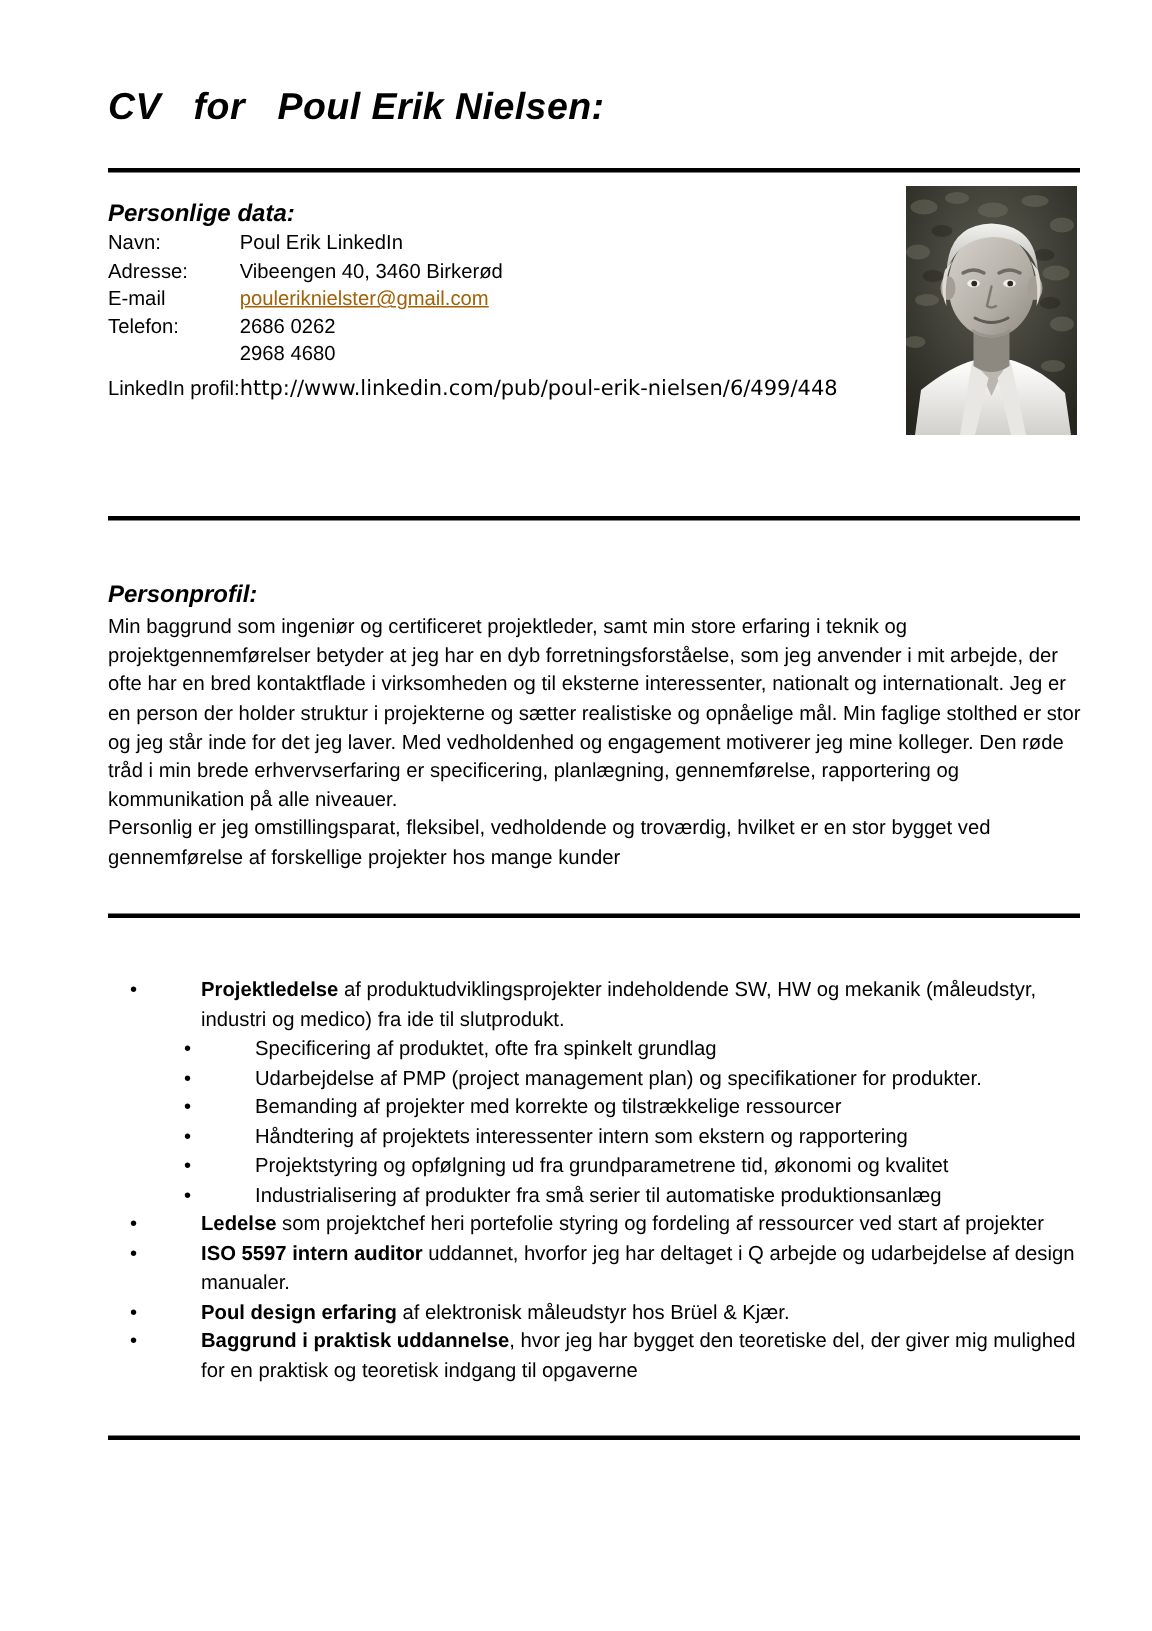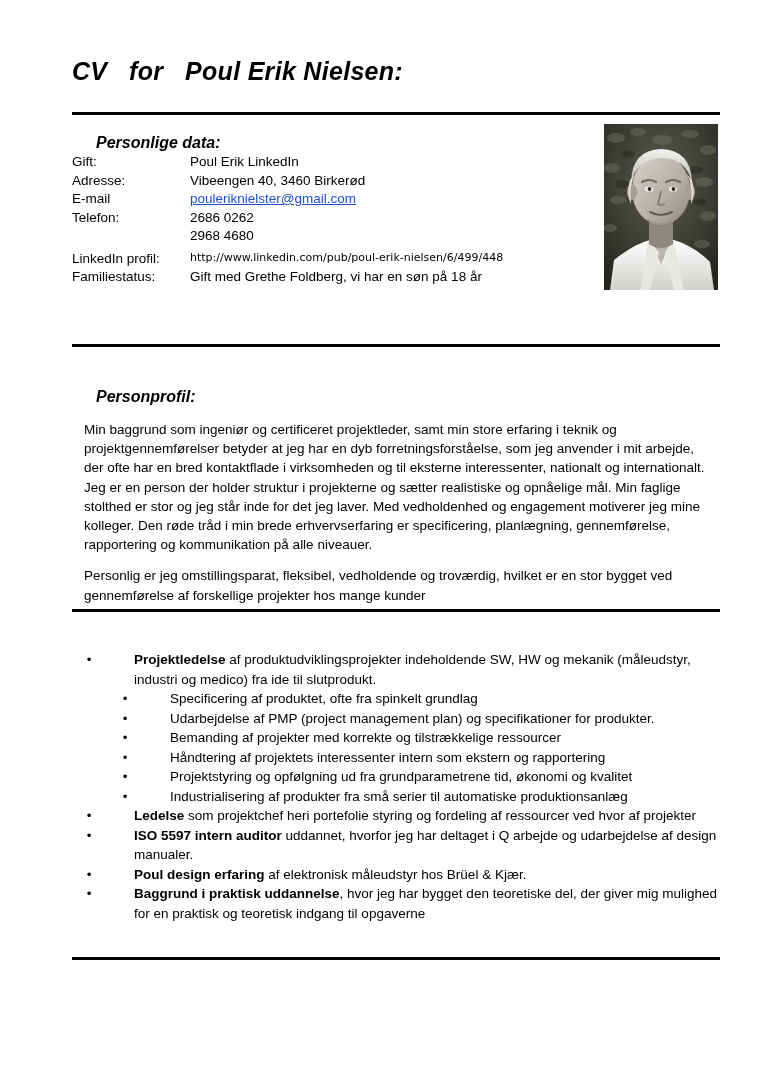--- a/index.html
+++ b/index.html
@@ -52,21 +52,20 @@
   .rule-4 { top: 957px; }
 
   
   .section-heading {
     position: absolute;
     left: 72px;
     font-size: 16px;
     font-weight: bold;
     font-style: italic;
     line-height: 1.25;
-    margin-left: 24px;
   }
   #heading-personlige { top: 133px; }
   #heading-personprofil { top: 387px; }
   #heading-kompetencer { top: 628px; }
 
   
   .personal-data {
     position: absolute;
     left: 72px;
     top: 155px;
@@ -78,26 +77,26 @@
   .personal-data td {
     padding: 0 0 5px 0;
     vertical-align: top;
     white-space: nowrap;
   }
   .personal-data td.label {
     width: 118px;
   }
   .personal-data td.value { }
   .pd-email {
-    color: #1d4ed8;
+    color: #a16207;
     text-decoration: underline;
   }
   .pd-url {
     font-family: "DejaVu Sans", sans-serif;
-    font-size: 11px;
+    font-size: 14px;
   }
   .pd-gap td { padding-bottom: 9px; }
 
   
   .photo {
     position: absolute;
     left: 604px;
     top: 124px;
     width: 114px;
     height: 166px;
@@ -109,21 +108,21 @@
   
   .profile-text {
     position: absolute;
     left: 72px;
     top: 408px;
     width: 656px;
     font-size: 13.5px;
     line-height: 19.2px;
   }
   .profile-text p {
-    margin: 12px;
+    margin: 0;
   }
 
   
   .competencies {
     position: absolute;
     left: 72px;
     top: 650px;
     width: 660px;
     font-size: 13.5px;
     line-height: 19.5px;
@@ -157,21 +156,21 @@
 
   <div class="doc-title">CV   for   Poul Erik Nielsen:</div>
 
   <div class="rule rule-1"></div>
 
   <div class="section-heading" id="heading-personlige">Personlige data:</div>
 
   <table class="personal-data">
     <tbody>
         <tr>
-          <td class="label">Gift:</td>
+          <td class="label">Navn:</td>
           <td class="value">Poul Erik LinkedIn</td>
         </tr>
         <tr>
           <td class="label">Adresse:</td>
           <td class="value">Vibeengen 40, 3460 Birkerød</td>
         </tr>
         <tr>
           <td class="label">E-mail</td>
           <td class="value"><span class="pd-email">pouleriknielster@gmail.com</span></td>
         </tr>
@@ -179,24 +178,20 @@
           <td class="label">Telefon:</td>
           <td class="value">2686 0262</td>
         </tr>
         <tr class="pd-gap">
           <td class="label"></td>
           <td class="value">2968 4680</td>
         </tr>
         <tr>
           <td class="label">LinkedIn profil:</td>
           <td class="value pd-url">http://www.linkedin.com/pub/poul-erik-nielsen/6/499/448</td>
-        </tr>
-        <tr>
-          <td class="label">Familiestatus:</td>
-          <td class="value">Gift med Grethe Foldberg, vi har en søn på 18 år</td>
         </tr>
       </tbody>
   </table>
 
   <div class="photo">
     <svg width="114" height="166" viewBox="0 0 114 166" xmlns="http://www.w3.org/2000/svg">
       <defs>
         <linearGradient id="hairG" x1="0" y1="0" x2="0" y2="1">
           <stop offset="0%" stop-color="#f2f2f0"></stop>
           <stop offset="100%" stop-color="#b9b9b4"></stop>
@@ -283,21 +278,21 @@
 
 
   <div class="competencies">
       <div class="comp-item level-1"><span class="comp-bullet">•</span><span class="comp-text"><b>Projektledelse</b><span> af produktudviklingsprojekter indeholdende SW, HW og mekanik (måleudstyr, industri og medico) fra ide til slutprodukt.</span></span></div>
       <div class="comp-item level-2"><span class="comp-bullet">•</span><span class="comp-text">Specificering af produktet, ofte fra spinkelt grundlag</span></div>
       <div class="comp-item level-2"><span class="comp-bullet">•</span><span class="comp-text">Udarbejdelse af PMP (project management plan) og specifikationer for produkter.</span></div>
       <div class="comp-item level-2"><span class="comp-bullet">•</span><span class="comp-text">Bemanding af projekter med korrekte og tilstrækkelige ressourcer</span></div>
       <div class="comp-item level-2"><span class="comp-bullet">•</span><span class="comp-text">Håndtering af projektets interessenter intern som ekstern og rapportering</span></div>
       <div class="comp-item level-2"><span class="comp-bullet">•</span><span class="comp-text">Projektstyring og opfølgning ud fra grundparametrene tid, økonomi og kvalitet</span></div>
       <div class="comp-item level-2"><span class="comp-bullet">•</span><span class="comp-text">Industrialisering af produkter fra små serier til automatiske produktionsanlæg</span></div>
-      <div class="comp-item level-1"><span class="comp-bullet">•</span><span class="comp-text"><b>Ledelse</b><span> som projektchef heri portefolie styring og fordeling af ressourcer ved hvor af projekter</span></span></div>
+      <div class="comp-item level-1"><span class="comp-bullet">•</span><span class="comp-text"><b>Ledelse</b><span> som projektchef heri portefolie styring og fordeling af ressourcer ved start af projekter</span></span></div>
       <div class="comp-item level-1"><span class="comp-bullet">•</span><span class="comp-text"><b>ISO 5597 intern auditor</b><span> uddannet, hvorfor jeg har deltaget i Q arbejde og udarbejdelse af design manualer.</span></span></div>
       <div class="comp-item level-1"><span class="comp-bullet">•</span><span class="comp-text"><b>Poul design erfaring</b><span> af elektronisk måleudstyr hos Brüel &amp; Kjær.</span></span></div>
       <div class="comp-item level-1"><span class="comp-bullet">•</span><span class="comp-text"><b>Baggrund i praktisk uddannelse</b><span>, hvor jeg har bygget den teoretiske del, der giver mig mulighed for en praktisk og teoretisk indgang til opgaverne</span></span></div>
     </div>
 
   <div class="rule rule-4"></div>
 
 </div>
 
 </body></html>

